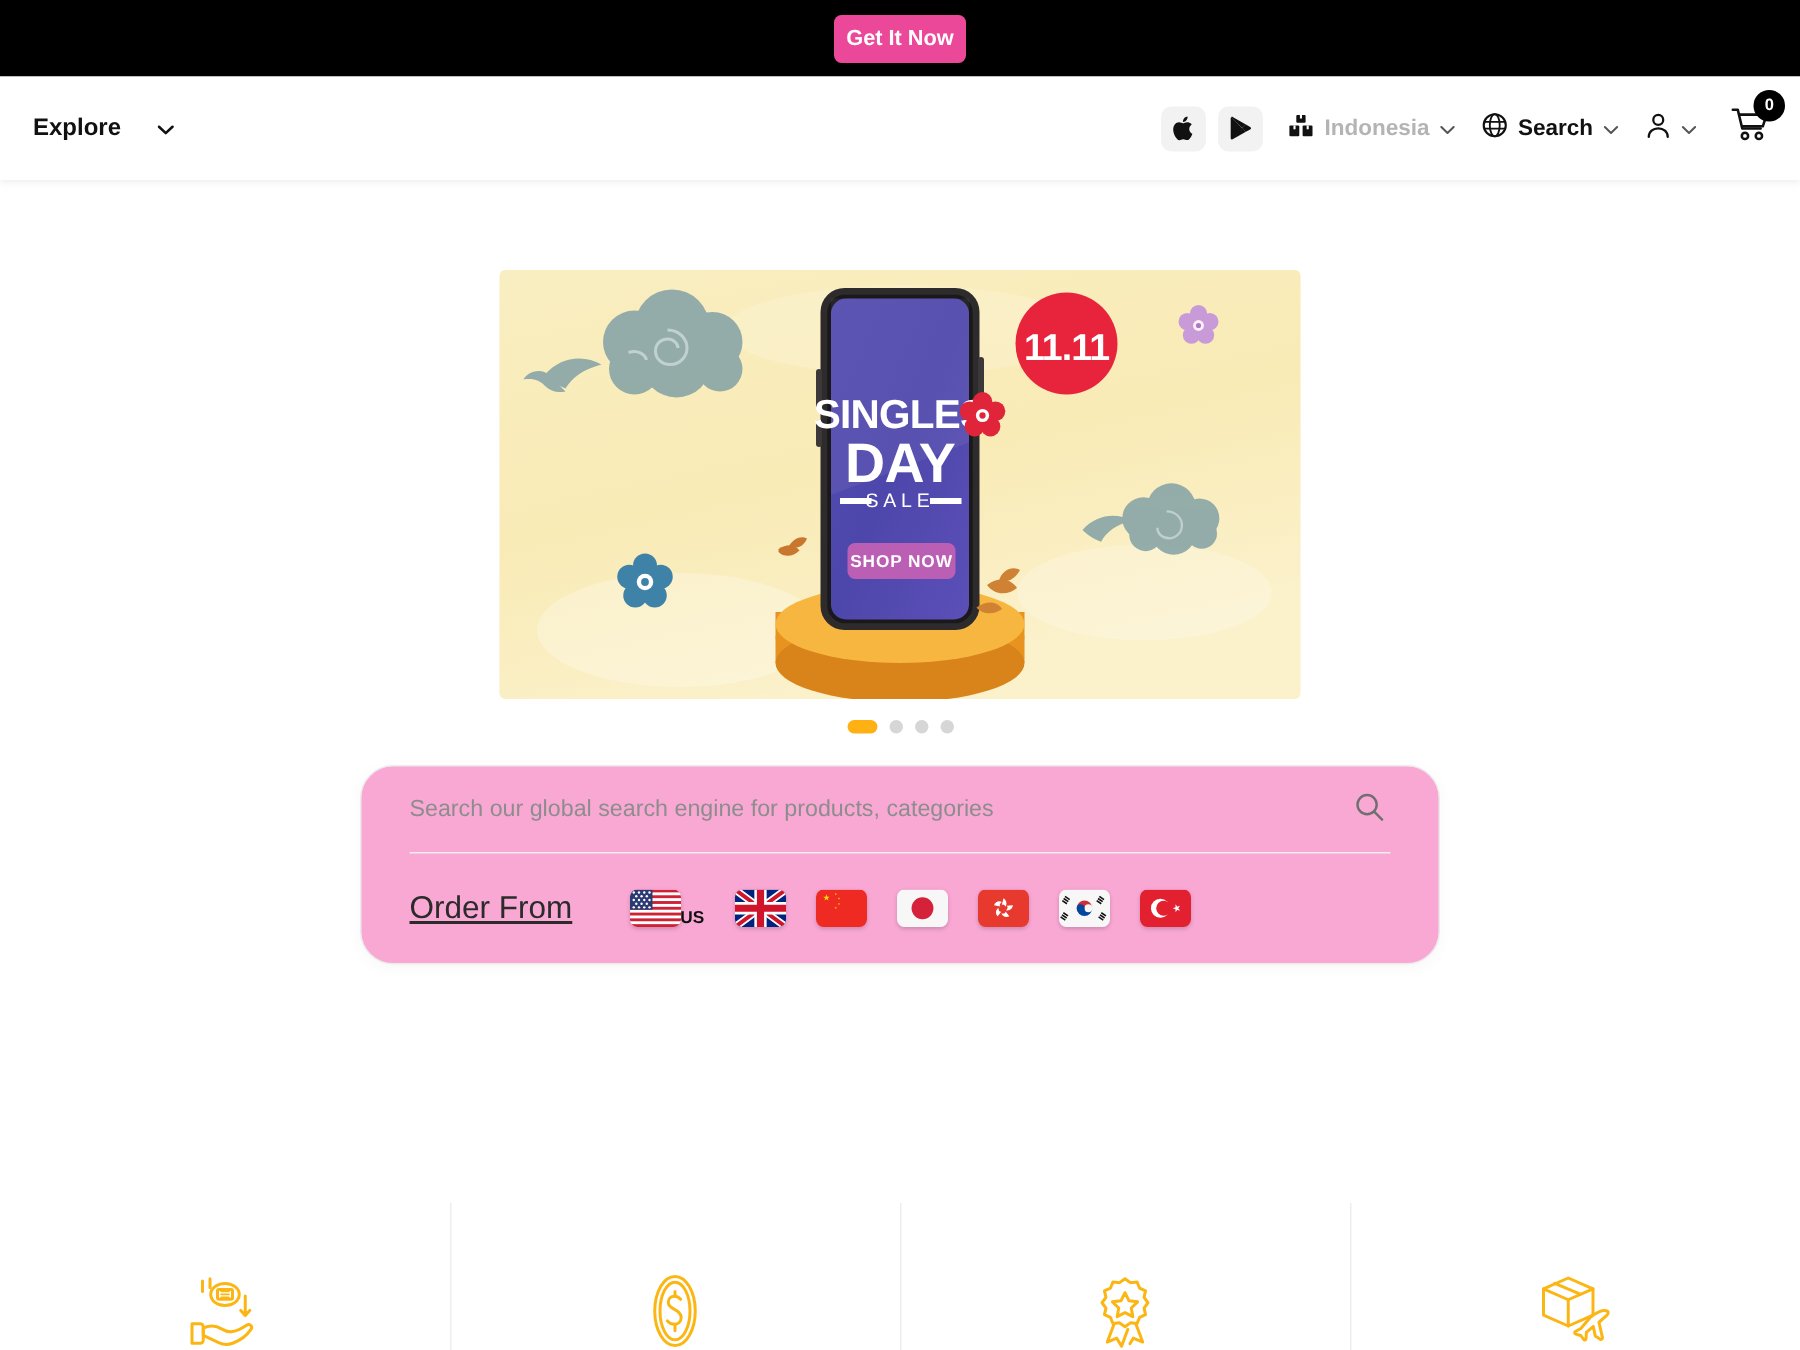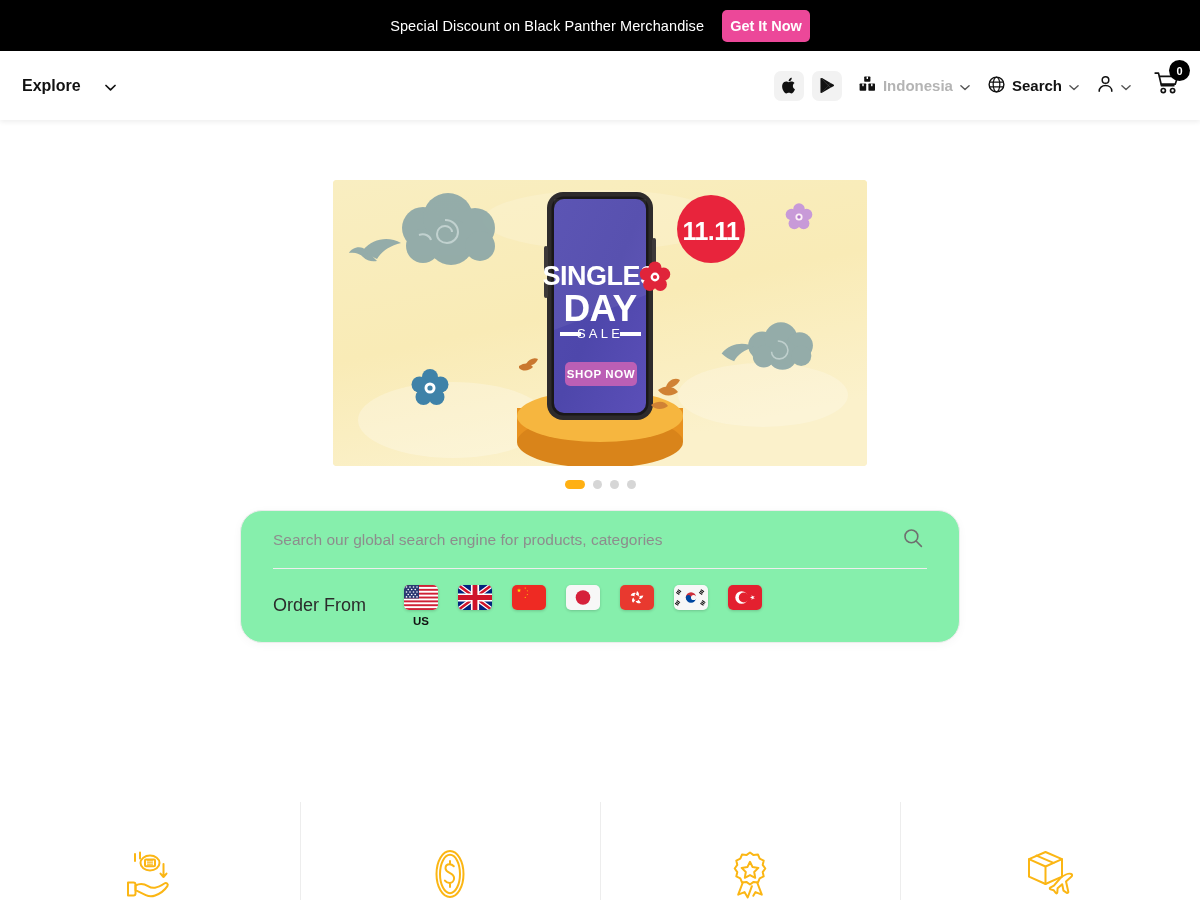--- a/index.html
+++ b/index.html
@@ -69,36 +69,36 @@
     cursor: pointer;
   }
 
   .dots { display: flex; gap: 8px; margin-top: 14px; align-items: center; }
   .dot { width: 9px; height: 9px; border-radius: 50%; background: #d6d6d6; cursor: pointer; }
   .dot.active { width: 20px; border-radius: 5px; background: #FFB013; }
 
   
   .search-card {
     width: 720px; margin: 21px auto 0;
-    background: #86efac; border: 1px solid #ececec; border-radius: 22px;
+    background: #f9a8d4; border: 1px solid #ececec; border-radius: 22px;
     box-shadow: 0 2px 10px rgba(0,0,0,.035);
     padding: 0 32px;
   }
   .search-row { display: flex; align-items: center; height: 58px; border-bottom: 1px solid #eeeeee; }
   .search-input {
     flex: 1; border: none; outline: none; background: transparent;
     font-family: "Liberation Sans", sans-serif; font-size: 15.5px; color: #444;
   }
   .search-input::placeholder { color: #8d8d8d; }
   .search-btn { background: none; border: none; cursor: pointer; padding: 4px; }
 
   .order-row { display: flex; align-items: center; height: 73px; }
-  .order-label { font-size: 18px; color: #2b2b2b; margin-right: 38px; }
+  .order-label { font-size: 21px; color: #2b2b2b; margin-right: 38px; text-decoration: underline; }
   .flags { display: flex; align-items: flex-start; gap: 20px; }
-  .flag-item { display: flex; flex-direction: column; align-items: center; cursor: pointer; }
+  .flag-item { display: flex; flex-direction: row; align-items: flex-end; cursor: pointer; }
   .flag {
     width: 34px; height: 25px; border-radius: 5px; overflow: hidden;
     box-shadow: 0 1px 3px rgba(0,0,0,.18); position: relative;
   }
   .flag-code { font-size: 11.5px; font-weight: bold; color: #111; margin-top: 5px; }
 
   
   .features {
     position: absolute; left: 0; top: 830px; width: 1200px; height: 70px;
     display: flex;
@@ -109,21 +109,20 @@
   }
   .feature + .feature::before {
     content: ""; position: absolute; left: 0; top: -28px;
     width: 1px; height: 98px; background: #ededed;
   }
 </style>
 </head>
 <body>
 
 <div class="promo-bar">
-  <span class="promo-text">Special Discount on Black Panther Merchandise</span>
   <button class="promo-btn">Get It Now</button>
 </div>
 
 <div class="navbar">
 
   <div class="explore">
     <span>Explore</span>
     <span class="chev">
       <svg width="11" height="7" viewBox="0 0 11 7">
           <path d="M1 1.5L5.5 5.8L10 1.5" stroke="#111" stroke-width="1.7" fill="none" stroke-linecap="round" stroke-linejoin="round"></path>

